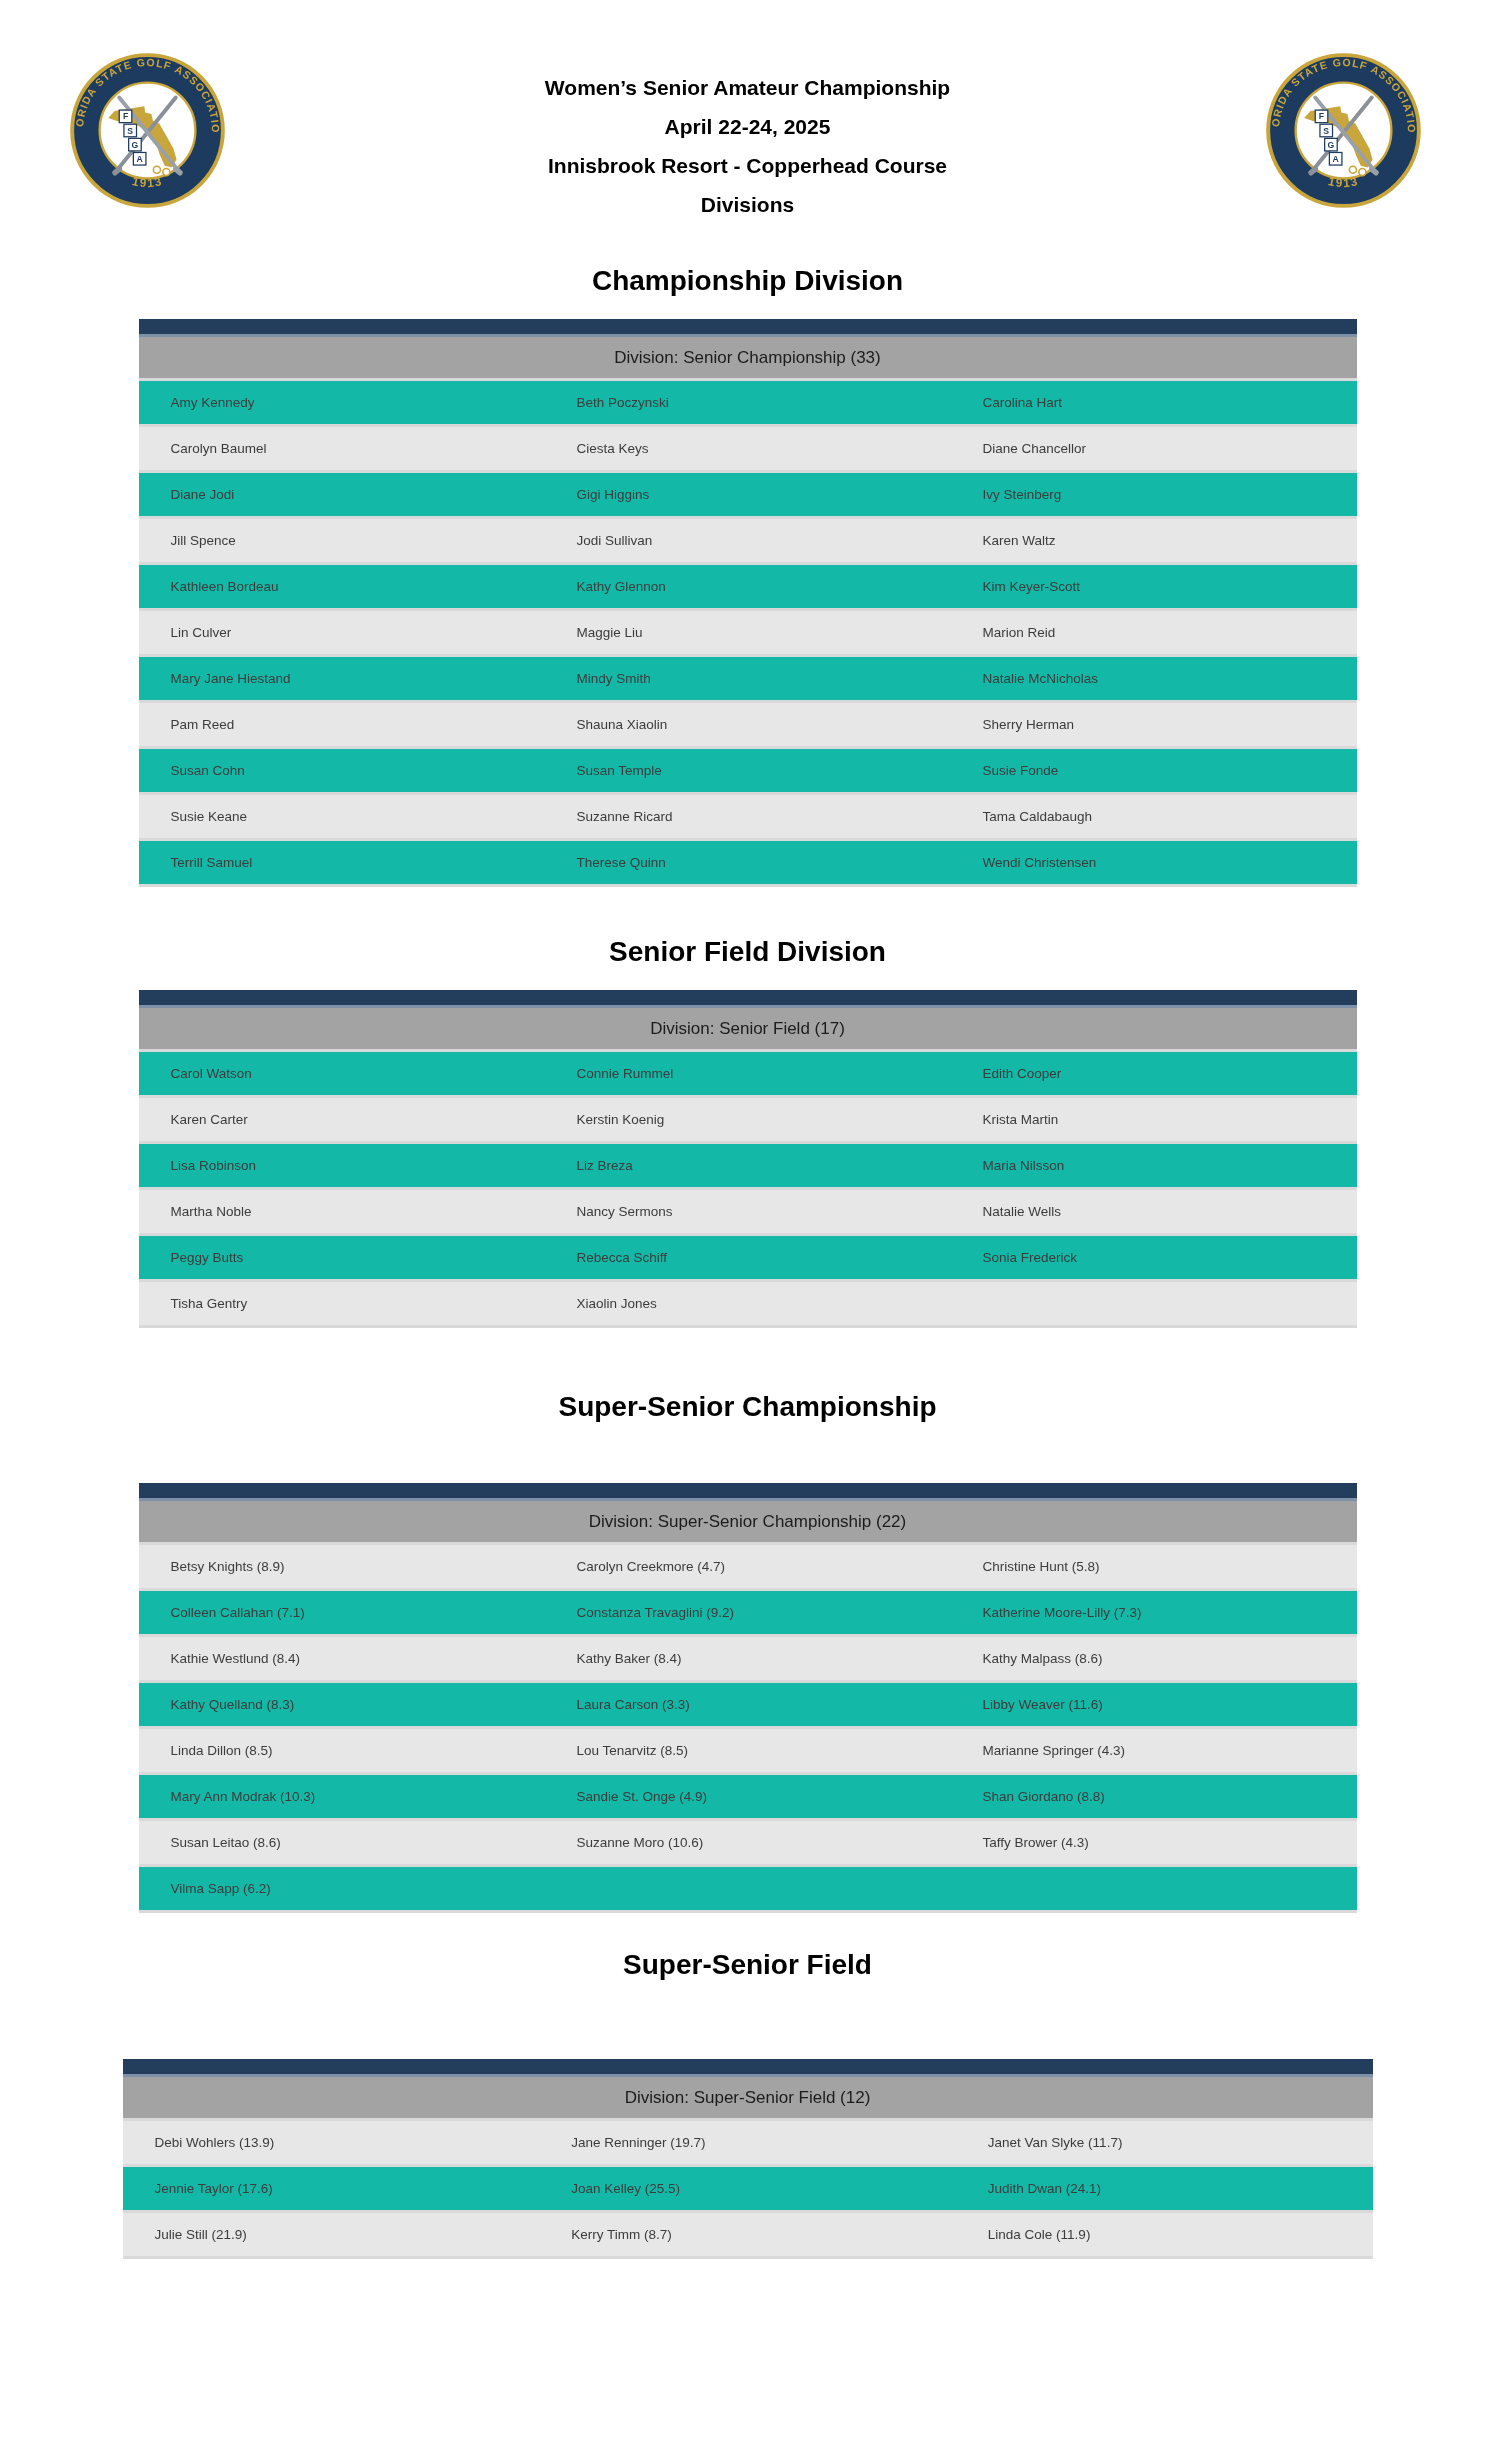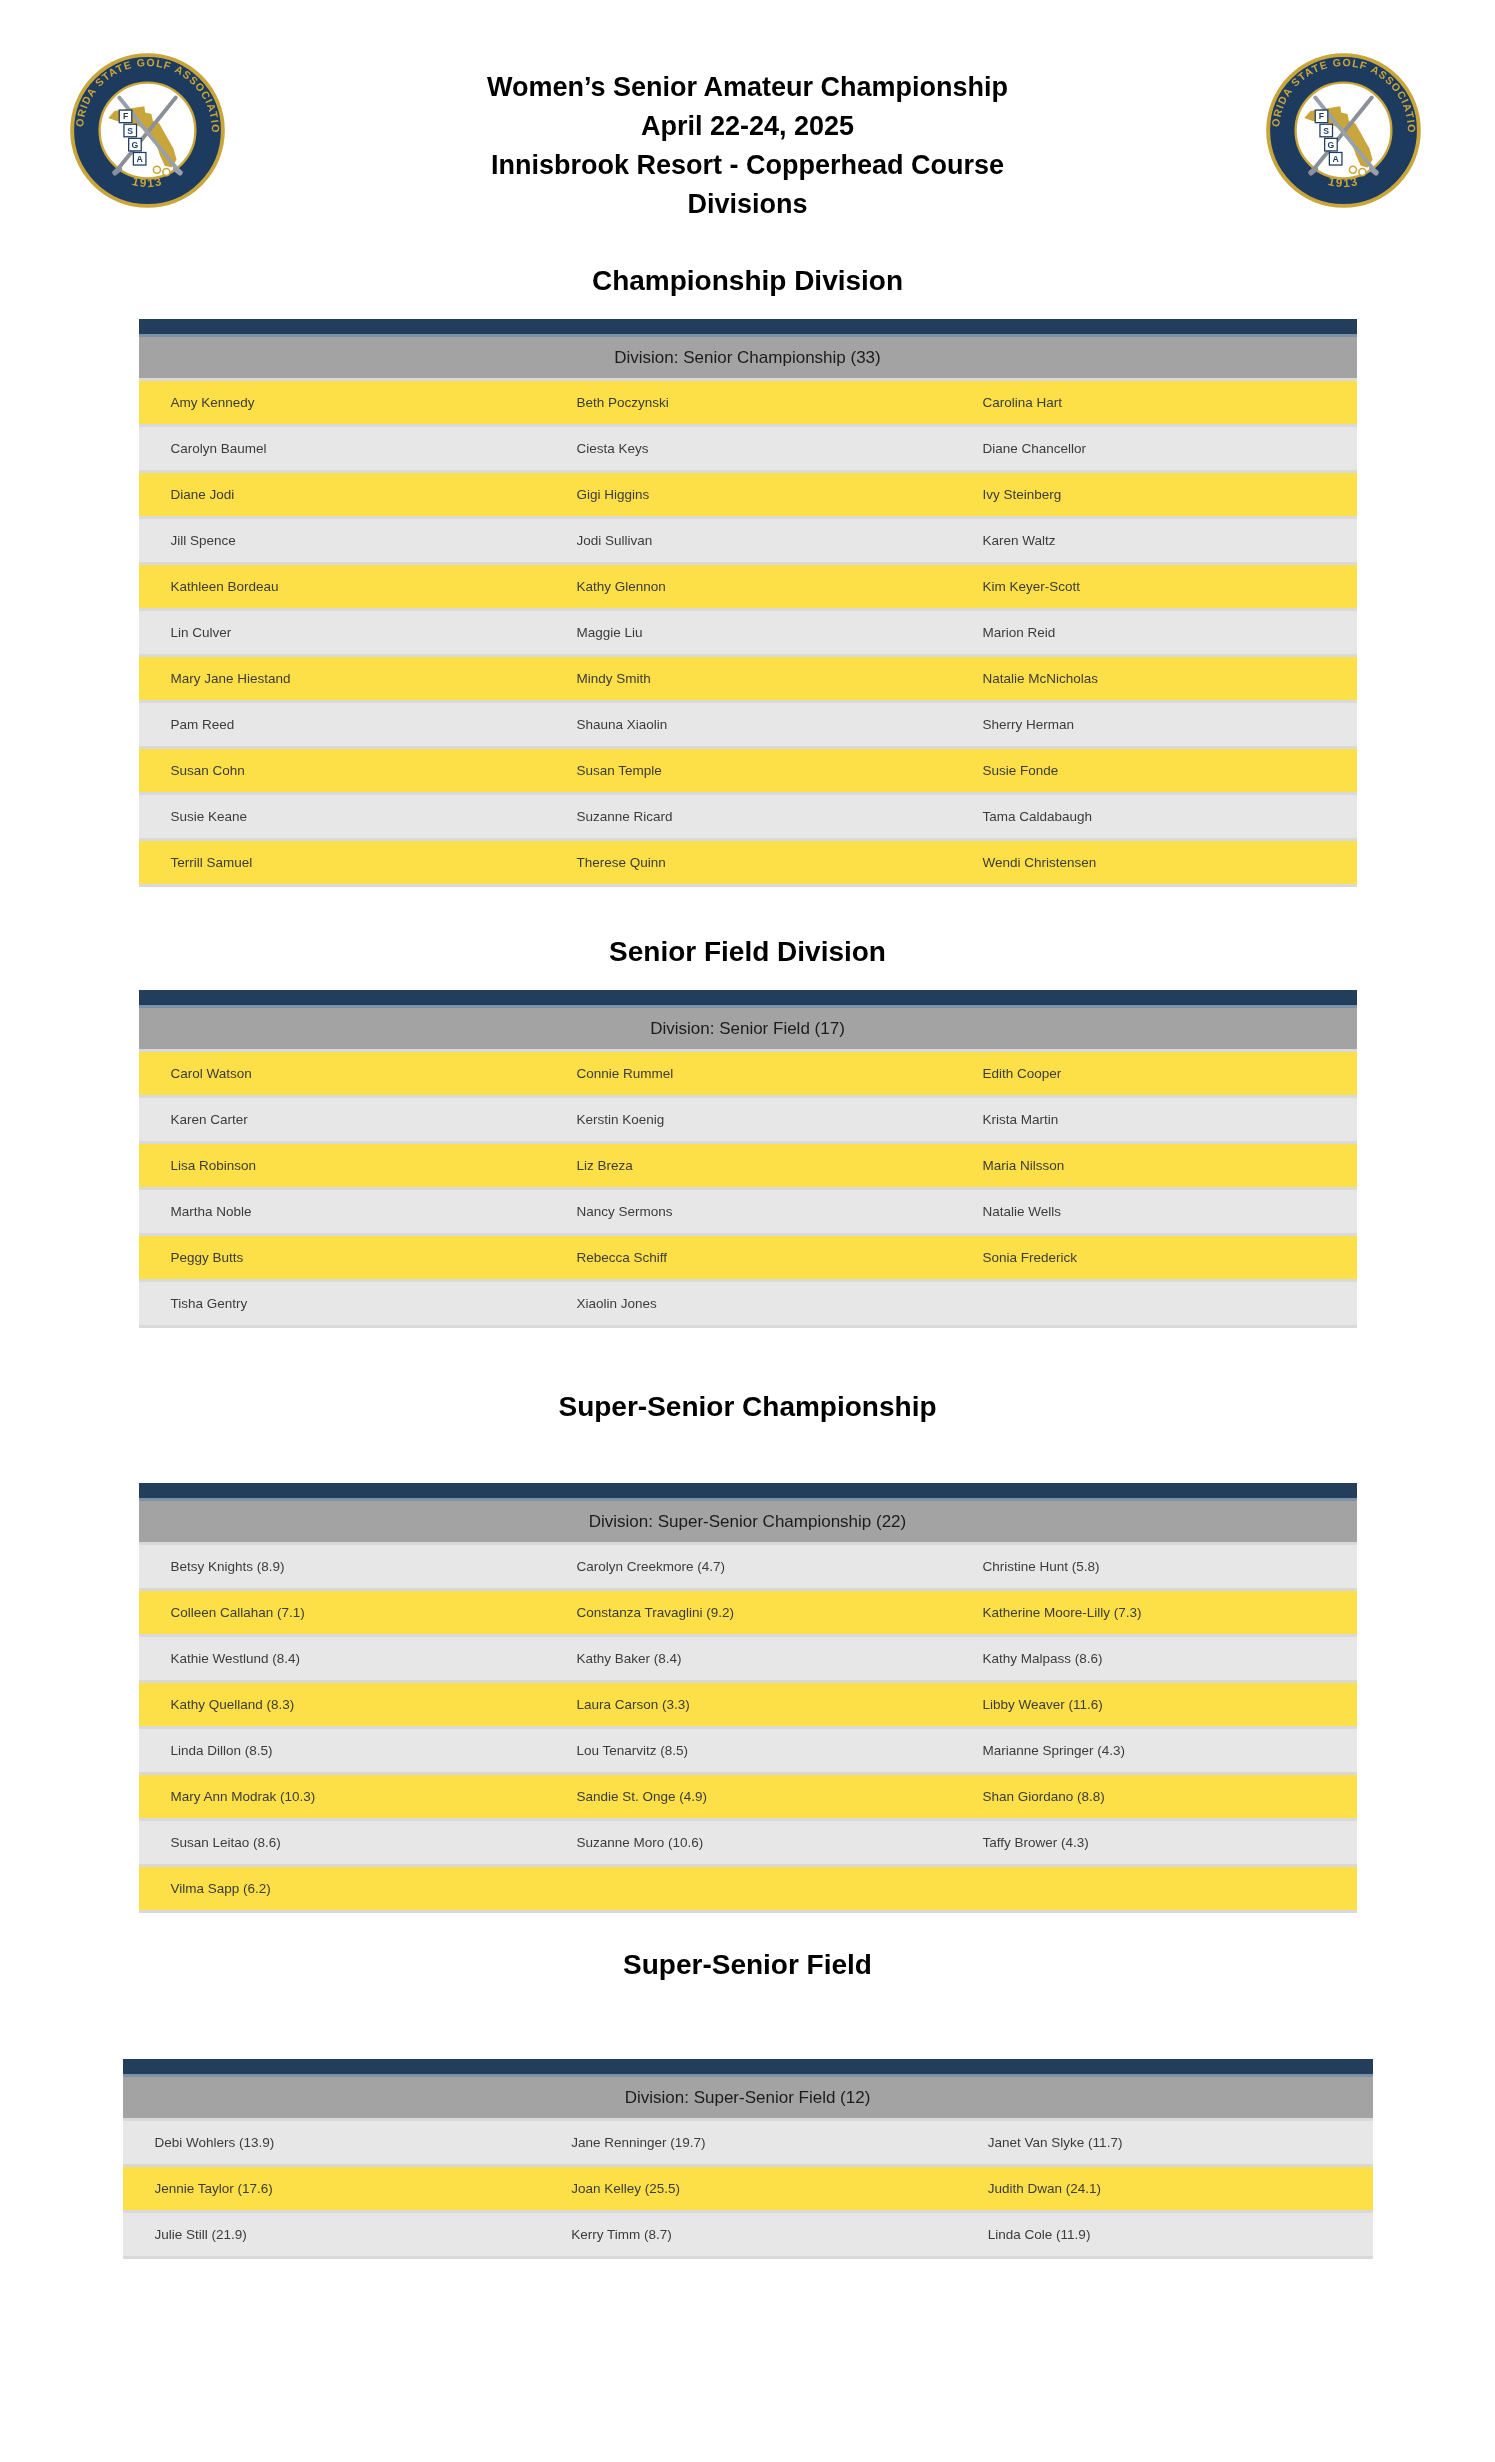--- a/index.html
+++ b/index.html
@@ -19,21 +19,21 @@
   }
   .page{width:1495px;height:2462px;position:relative;background:#fff;}
 
   
   header{position:relative;height:224px;padding-top:1.5px;}
   .logo{position:absolute;top:52px;width:157px;height:157px;}
   .logo-left{left:69px;}
   .logo-right{right:73px;}
   .title-block{
     text-align:center;font-weight:bold;color:#000;
-    font-size:27px;line-height:39px;padding-top:66px;
+    font-size:21px;line-height:39px;padding-top:66px;
   }
 
   
   .division-section h2{
     text-align:center;font-size:28px;font-weight:bold;color:#000;
     margin:0;
   }
   .division-section:nth-of-type(1) h2{margin:39px 0 22.4px;}
   .division-section:nth-of-type(2) h2{margin:49px 0 22.4px;}
   .division-section:nth-of-type(3) h2{margin:63px 16px 60px;}
@@ -41,21 +41,21 @@
 
   .div-table{width:1218px;margin:0 auto;border-bottom:3.7px solid var(--separator);}
   .division-section.wide .div-table{width:1250px;}
   .navy-bar{height:15px;background:var(--navy);border-bottom:3px solid var(--navy-light);}
   .table-title{
     text-align:center;font-size:17px;color:#1c1c1c;
     padding:11.2px 0 9.7px;background:#a3a3a3;
   }
   .player-row{
     display:flex;align-items:center;height:43px;
-    border-top:3.7px solid var(--separator);background:#fde047;
+    border-top:3.7px solid var(--separator);background:#14b8a6;
   }
   .player-row.shaded{background:var(--row-gray);}
   .player-cell{
     width:33.333%;box-sizing:border-box;padding-left:32px;
     font-size:13.5px;color:var(--text);
     white-space:nowrap;overflow:hidden;
   }
 </style>
 </head>
 <body>

